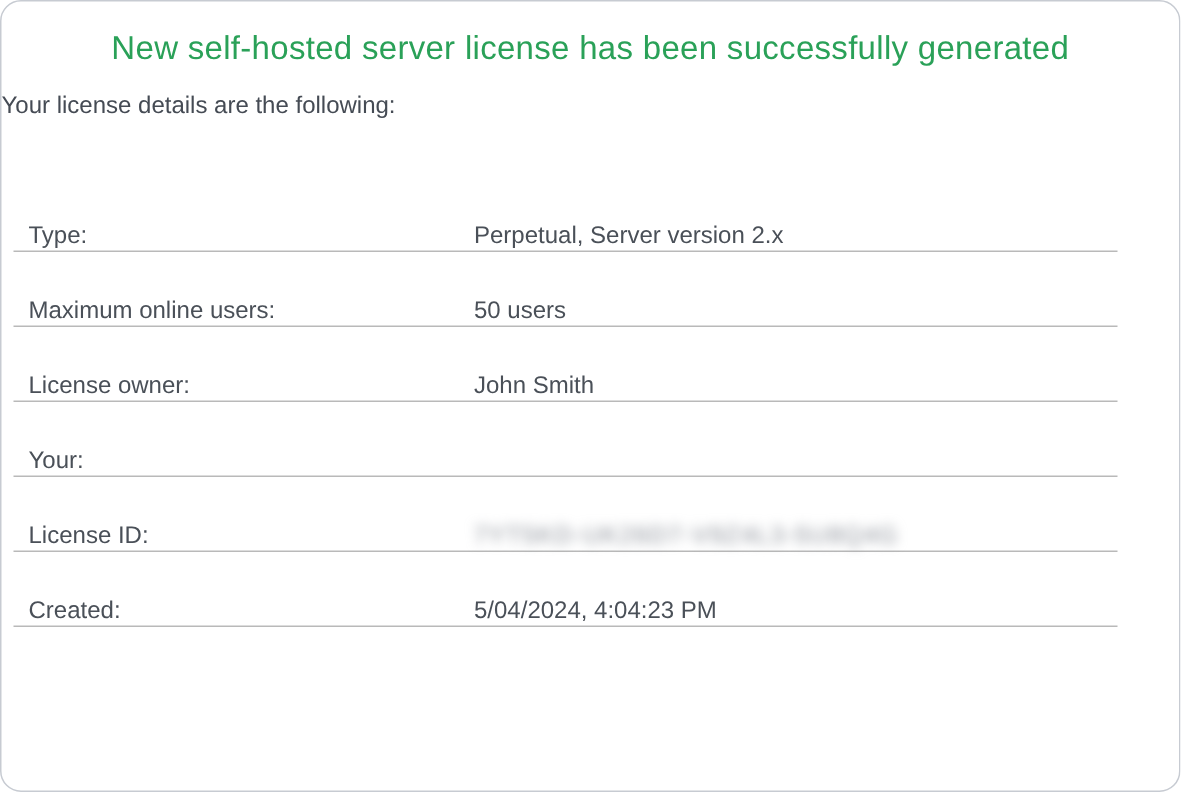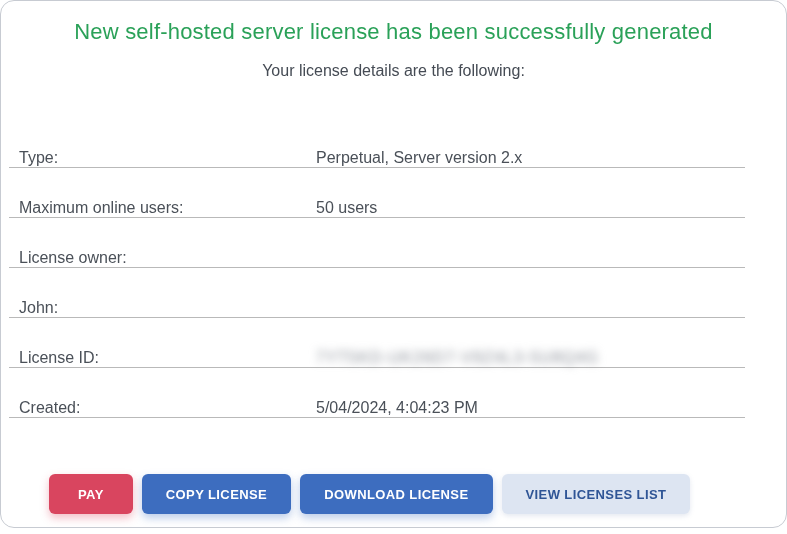--- a/index.html
+++ b/index.html
@@ -20,21 +20,20 @@
   .heading {
     margin: 18px 10px 0 10px;
     text-align: center;
     font-size: 22px;
     font-weight: 500;
     color: #2aa158;
     letter-spacing: 0.2px;
   }
   .subtitle {
     margin-top: 17px;
-    text-align: center;
     font-size: 16px;
     color: #454b54;
   }
   .details {
     margin: 38px 41px 0 8px;
   }
   .detail-row {
     box-sizing: border-box;
     height: 50px;
     border-bottom: 1px solid #b9b9b9;
@@ -109,38 +108,33 @@
       <div class="detail-value">Perpetual, Server version 2.x</div>
     </div>
 
     <div class="detail-row">
       <div class="detail-label">Maximum online users:</div>
       <div class="detail-value">50 users</div>
     </div>
 
     <div class="detail-row">
       <div class="detail-label">License owner:</div>
+      <div class="detail-value">John Smith</div>
     </div>
 
     <div class="detail-row">
-      <div class="detail-label">John:</div>
+      <div class="detail-label">Your:</div>
     </div>
 
     <div class="detail-row">
       <div class="detail-label">License ID:</div>
       <div class="detail-value blurred">7YT5KD-UK26D7-V9Z4L3-5U8Q4G</div>
     </div>
 
     <div class="detail-row">
       <div class="detail-label">Created:</div>
       <div class="detail-value">5/04/2024, 4:04:23 PM</div>
     </div>
 
   </div>
 
-  <div class="actions">
-    <button class="btn btn-danger">PAY</button>
-    <button class="btn btn-primary">COPY LICENSE</button>
-    <button class="btn btn-primary">DOWNLOAD LICENSE</button>
-    <button class="btn btn-light">VIEW LICENSES LIST</button>
-  </div>
 
 </div>
 
 </body></html>

